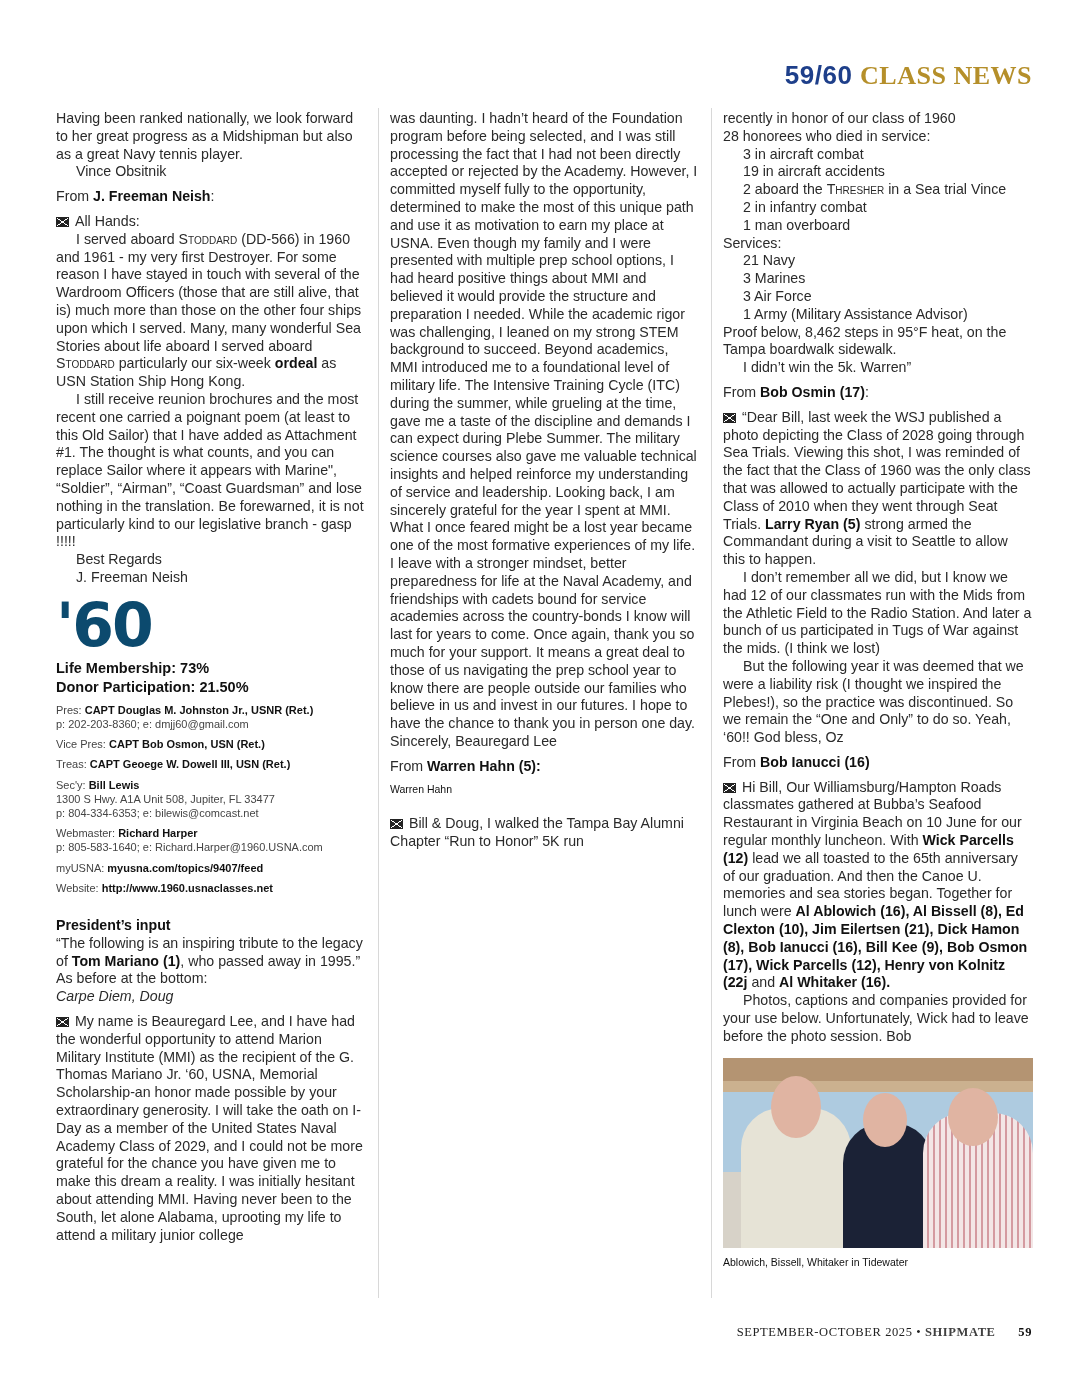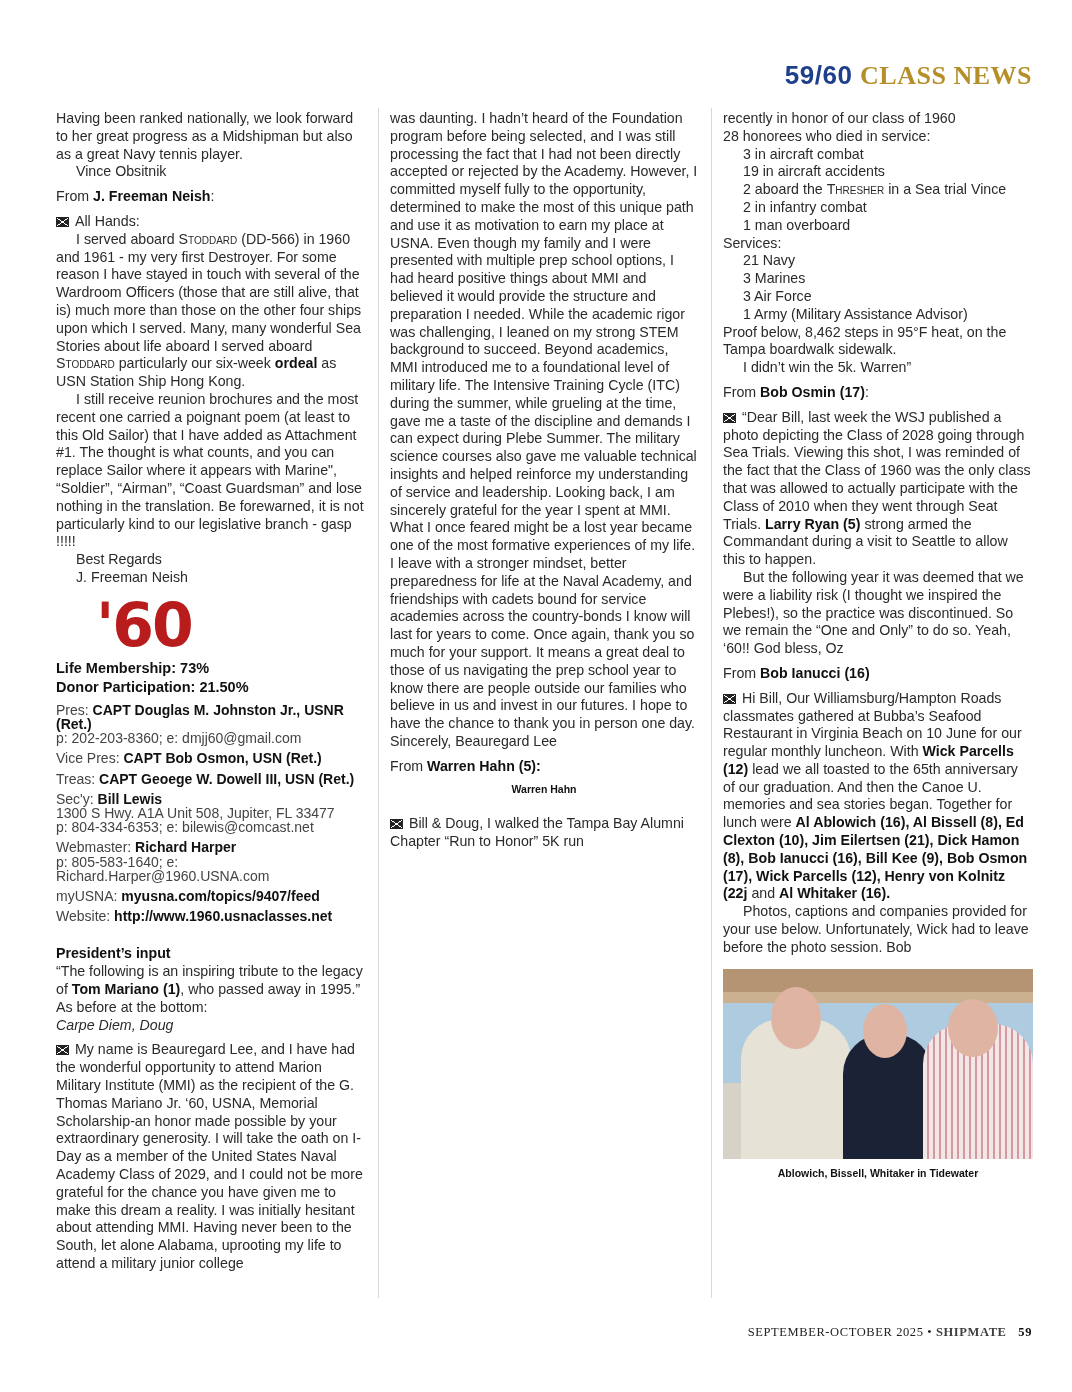--- a/index.html
+++ b/index.html
@@ -21,44 +21,44 @@
   .indent-block { padding-left: 20px; }
   .sc { font-variant: small-caps; }
   b, .b { font-weight: bold; color: #111; }
   .gap { height: 7px; }
   .h3 { font-weight: bold; color: #111; }
   .mail { display: inline-block; width: 13px; height: 10px; margin-right: 6px; vertical-align: -1px; position: relative; background: #222; }
   .mail::before { content: ""; position: absolute; left: 1px; top: 1px; width: 11px; height: 8px; background:
       linear-gradient(35deg, transparent 46%, #fff 47%, #fff 53%, transparent 54%),
       linear-gradient(-35deg, transparent 46%, #fff 47%, #fff 53%, transparent 54%); }
 
-  .big60 { font-size: 60px; line-height: 60px; font-weight: 900; color: #b91c1c; letter-spacing: -2px; margin-top: 8px; font-family: "DejaVu Sans", sans-serif; margin-left: 40px; }
+  .big60 { font-size: 60px; line-height: 60px; font-weight: 900; color: #0c4a6e; letter-spacing: -2px; margin-top: 8px; font-family: "DejaVu Sans", sans-serif; }
   .stats { font-weight: bold; font-size: 14.5px; line-height: 19px; color: #111; margin-top: 4px; }
-  .officer { font-size: 14px; line-height: 14.2px; color: #444; margin-top: 6px; }
+  .officer { font-size: 11px; line-height: 14.2px; color: #444; margin-top: 6px; }
   .officer b { color: #111; }
 
   .photo1 { width: 308px; height: 420px; margin-top: 10px; position: relative; overflow: hidden; background: linear-gradient(#c9d7e3 0%, #d6dde3 30%, #6c8aa6 31%, #5d7d9c 48%, #cfcfc7 49%, #d9d6cc 72%, #6b6f75 73%, #4f5459 100%); }
   .photo1 .rail { position: absolute; left: 0; right: 0; top: 150px; height: 140px; background: repeating-linear-gradient(90deg, #e8e4d8 0 16px, #bfb9a9 16px 22px, #e8e4d8 22px 30px); opacity: 0.9; }
   .photo1 .person { position: absolute; left: 150px; top: 40px; width: 110px; height: 360px; }
   .photo1 .head { position: absolute; left: 30px; top: 0; width: 40px; height: 50px; border-radius: 50% 50% 45% 45%; background: #d9a894; }
   .photo1 .cap { position: absolute; left: 26px; top: -6px; width: 48px; height: 20px; border-radius: 12px 12px 2px 2px; background: #1b1f2c; }
   .photo1 .shirt { position: absolute; left: 5px; top: 45px; width: 100px; height: 110px; background: #1d2235; border-radius: 20px 20px 4px 4px; }
   .photo1 .shirttext { position: absolute; left: 30px; top: 85px; color: #eee; font-family: "Liberation Serif", serif; font-size: 13px; line-height: 13px; font-weight: bold; }
   .photo1 .shorts { position: absolute; left: 15px; top: 150px; width: 80px; height: 80px; background: #7d8064; }
   .photo1 .legs { position: absolute; left: 25px; top: 230px; width: 60px; height: 110px; background: linear-gradient(90deg, #c99a84 0 40%, transparent 40% 60%, #c99a84 60%); }
   .photo1 .shoes { position: absolute; left: 20px; top: 335px; width: 75px; height: 22px; background: linear-gradient(90deg, #161616 0 42%, transparent 42% 58%, #161616 58%); }
-  .caption { font-size: 10.5px; font-weight: bold; color: #111; margin-top: 6px; text-align: center; }
+  .caption { font-size: 10.5px; font-weight: normal; color: #111; margin-top: 6px; }
 
   .photo2 { width: 310px; height: 190px; margin-top: 12px; position: relative; overflow: hidden; background: linear-gradient(#b49472 0 12%, #cbb18f 12% 18%, #aecbe0 18% 60%, #d7d2c8 60%); }
   .photo2 .p { position: absolute; bottom: 0; border-radius: 40px 40px 0 0; }
   .photo2 .face { position: absolute; border-radius: 50%; background: #e0b4a2; }
 
   .footer { position: absolute; top: 1325px; right: 40px; font-size: 12.5px; letter-spacing: 0.6px; color: #222; font-family: "Liberation Serif", "DejaVu Serif", serif; }
   .footer .pub { font-weight: bold; color: #404040; }
-  .footer .pg { font-weight: bold; color: #111; margin-left: 8px; }
+  .footer .pg { font-weight: bold; color: #111; margin-left: 19px; }
 </style>
 </head>
 <body>
 
 <div class="header">
   <span class="num">59/60</span>
   <span class="title">CLASS NEWS</span>
 </div>
 
 <div class="vrule" style="left:378px; height:1190px;"></div>
@@ -123,20 +123,21 @@
     <p>3 Marines</p>
     <p>3 Air Force</p>
     <p>1 Army (Military Assistance Advisor)</p>
   </div>
   <p>Proof below, 8,462 steps in 95°F heat, on the Tampa boardwalk sidewalk.</p>
   <p class="ind">I didn’t win the 5k. Warren”</p>
   <div class="gap"></div>
   <p><span>From </span><b>Bob Osmin (17)</b><span>:</span></p>
   <div class="gap"></div>
   <p><span class="mail"></span><span>“Dear Bill, last week the WSJ published a photo depicting the Class of 2028 going through Sea Trials. Viewing this shot, I was reminded of the fact that the Class of 1960 was the only class that was allowed to actually participate with the Class of 2010 when they went through Seat Trials. </span><b>Larry Ryan (5)</b><span> strong armed the Commandant during a visit to Seattle to allow this to happen.</span></p>
+  <p class="ind">I don’t remember all we did, but I know we had 12 of our classmates run with the Mids from the Athletic Field to the Radio Station. And later a bunch of us participated in Tugs of War against the mids. (I think we lost)</p>
   <p class="ind">But the following year it was deemed that we were a liability risk (I thought we inspired the Plebes!), so the practice was discontinued. So we remain the “One and Only” to do so. Yeah, ‘60!! God bless, Oz</p>
   <div class="gap"></div>
   <p><span>From </span><b>Bob Ianucci (16)</b></p>
   <div class="gap"></div>
   <p><span class="mail"></span><span>Hi Bill, Our Williamsburg/Hampton Roads classmates gathered at Bubba’s Seafood Restaurant in Virginia Beach on 10 June for our regular monthly luncheon. With </span><b>Wick Parcells (12)</b><span> lead we all toasted to the 65th anniversary of our graduation. And then the Canoe U. memories and sea stories began. Together for lunch were </span><b>Al Ablowich (16), Al Bissell (8), Ed Clexton (10), Jim Eilertsen (21), Dick Hamon (8), Bob Ianucci (16), Bill Kee (9), Bob Osmon (17), Wick Parcells (12), Henry von Kolnitz (22j</b><span> and </span><b>Al Whitaker (16).</b></p>
   <p class="ind">Photos, captions and companies provided for your use below. Unfortunately, Wick had to leave before the photo session. Bob</p>
   <div class="photo2">
     <div class="p" style="left:18px; width:110px; height:140px; background:#e6e3d6;"></div>
     <div class="face" style="left:48px; top:18px; width:50px; height:62px;"></div>
     <div class="p" style="left:120px; width:90px; height:125px; background:#1b2236;"></div>

